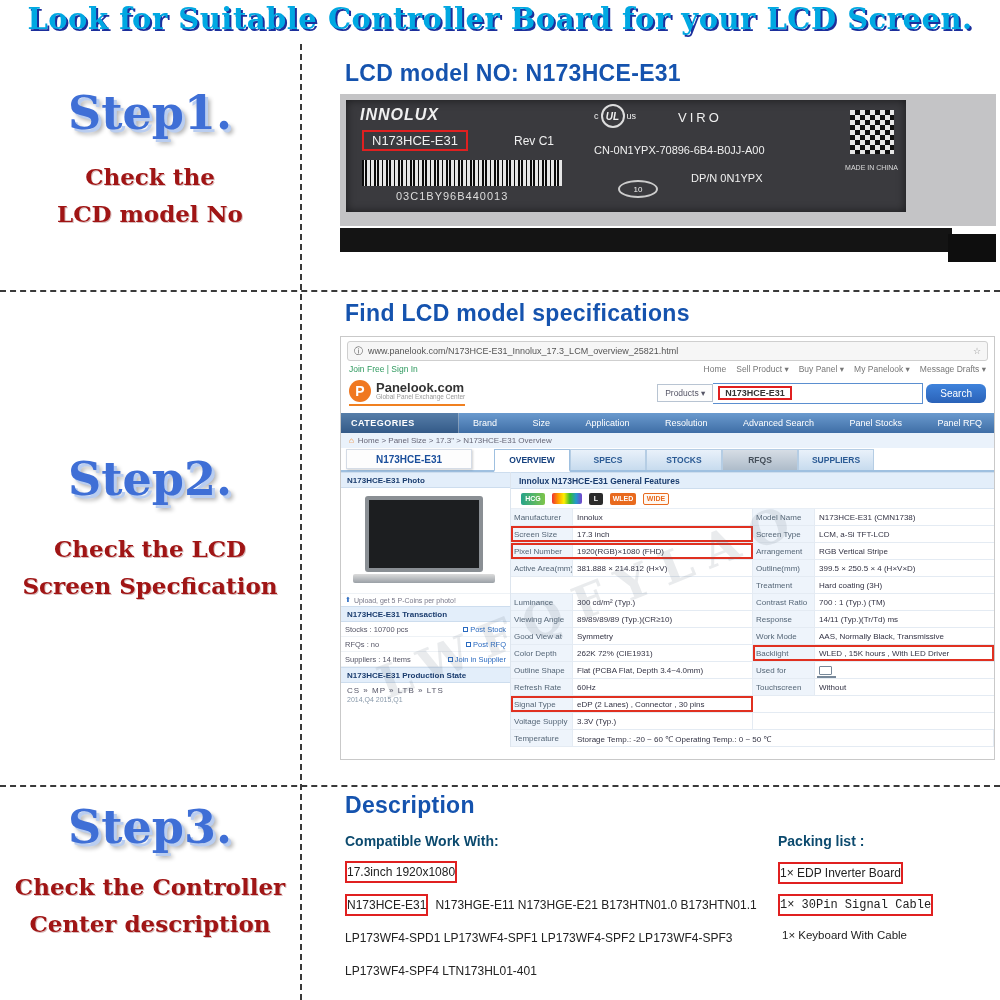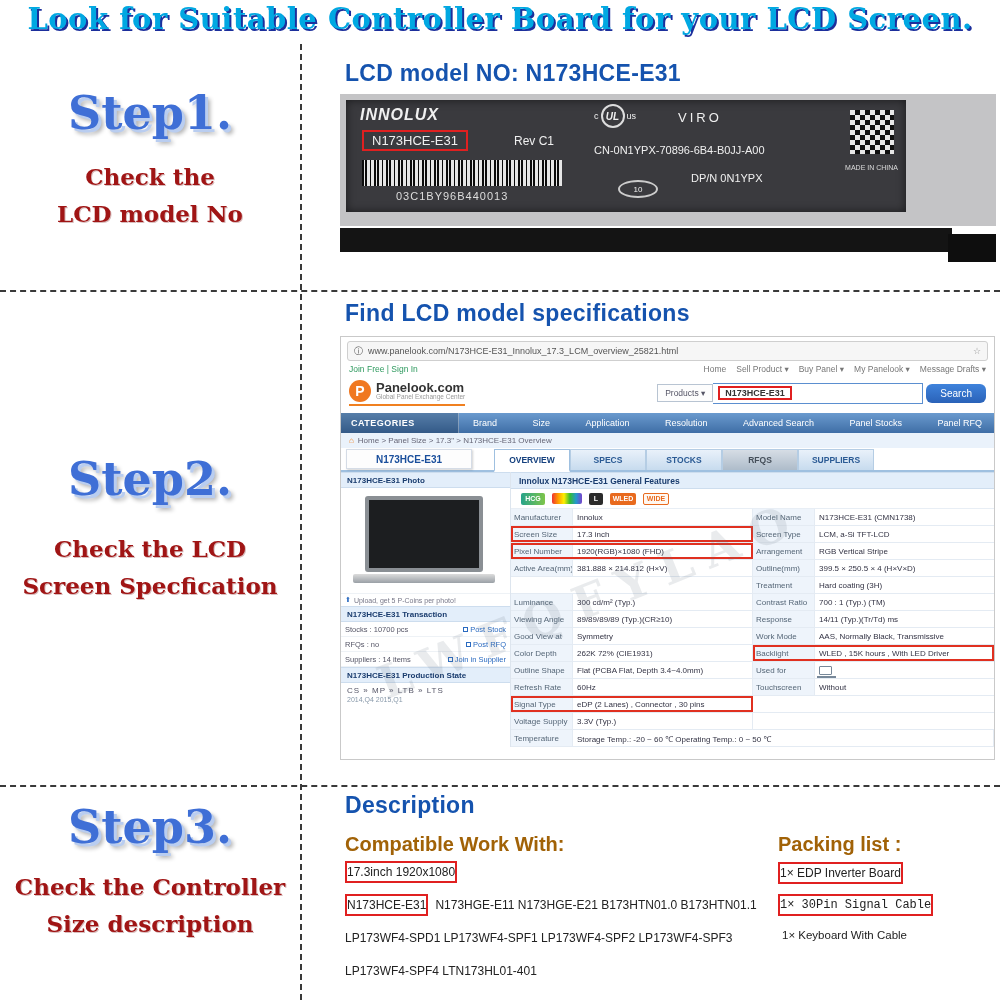--- a/index.html
+++ b/index.html
@@ -127,21 +127,21 @@
   .sl.nolabel { background:#fff; border-right:1px solid #fff; }
   .pair.blankpair { background:#fff; }
   .laptop-ico { width:13px; height:9px; border:1px solid #789; border-radius:1px; position:relative; display:inline-block; }
   .laptop-ico::after { content:""; position:absolute; left:-3px; top:9px; width:19px; height:2px; background:#789; }
 
   .watermark { position:absolute; left:370px; top:660px; transform:rotate(-22deg); transform-origin:left top;
     font-size:46px; font-weight:bold; letter-spacing:14px; color:rgba(100,110,128,0.14); z-index:9; pointer-events:none;
     font-family:"DejaVu Serif",serif; }
 
   
-  .bold-label { position:absolute; font-size:20px; font-weight:bold; color:#a16207; }
+  .bold-label { position:absolute; font-size:14px; font-weight:bold; color:#0c4a6e; }
   #compat-title { left:345px; top:833px; }
   #packing-title { left:778px; top:833px; }
   .redbox { display:inline-block; border:2px solid #e02020; padding:2px 0; font-size:12px; color:#222; background:#fff; }
   #size-box { position:absolute; left:345px; top:861px; }
   .model-line { position:absolute; display:flex; align-items:center; gap:7px; font-size:12px; color:#222; }
   #model-line1 { left:345px; top:894px; }
   #model-line2 { left:345px; top:931px; font-size:12px; color:#222; }
   #model-line3 { left:345px; top:964px; font-size:12px; color:#222; }
   #pack1 { position:absolute; left:778px; top:862px; }
   #pack2 { position:absolute; left:778px; top:894px;font-family:Liberation Mono, monospace; }
@@ -162,21 +162,21 @@
   <div class="step-desc">LCD model No</div>
 </div>
 <div class="step" id="step2">
   <div class="step-heading">Step2.</div>
   <div class="step-desc">Check the LCD</div>
   <div class="step-desc">Screen Specfication</div>
 </div>
 <div class="step" id="step3">
   <div class="step-heading">Step3.</div>
   <div class="step-desc">Check the Controller</div>
-  <div class="step-desc">Size description</div>
+  <div class="step-desc">Center description</div>
 </div>
 
 <div class="sec-heading" id="h-lcd">LCD model NO: N173HCE-E31</div>
 <div id="photo">
   <div class="photo-bg"></div>
   <div class="panel-label">
     <div class="brand">INNOLUX</div>
     <div class="ul-group">
       <span>c</span>
       <span class="ul-circle">UL</span>

